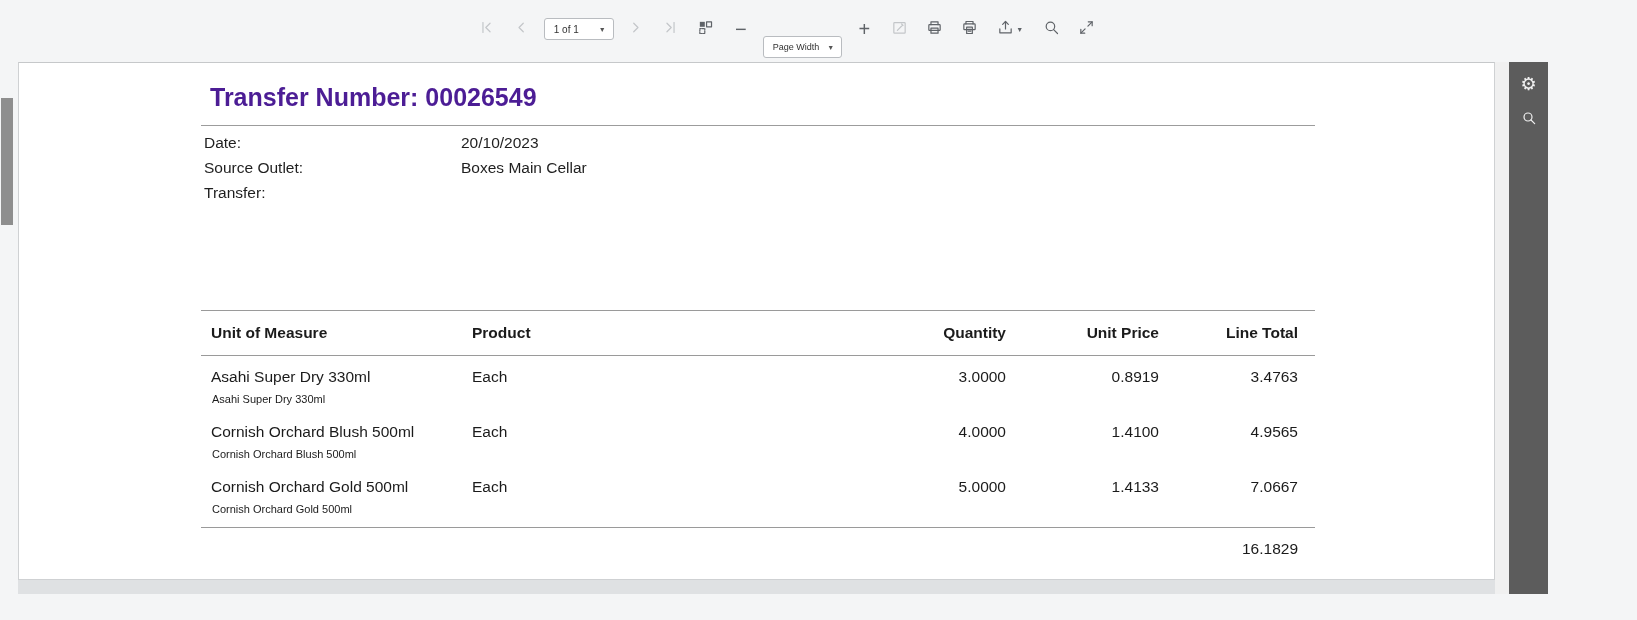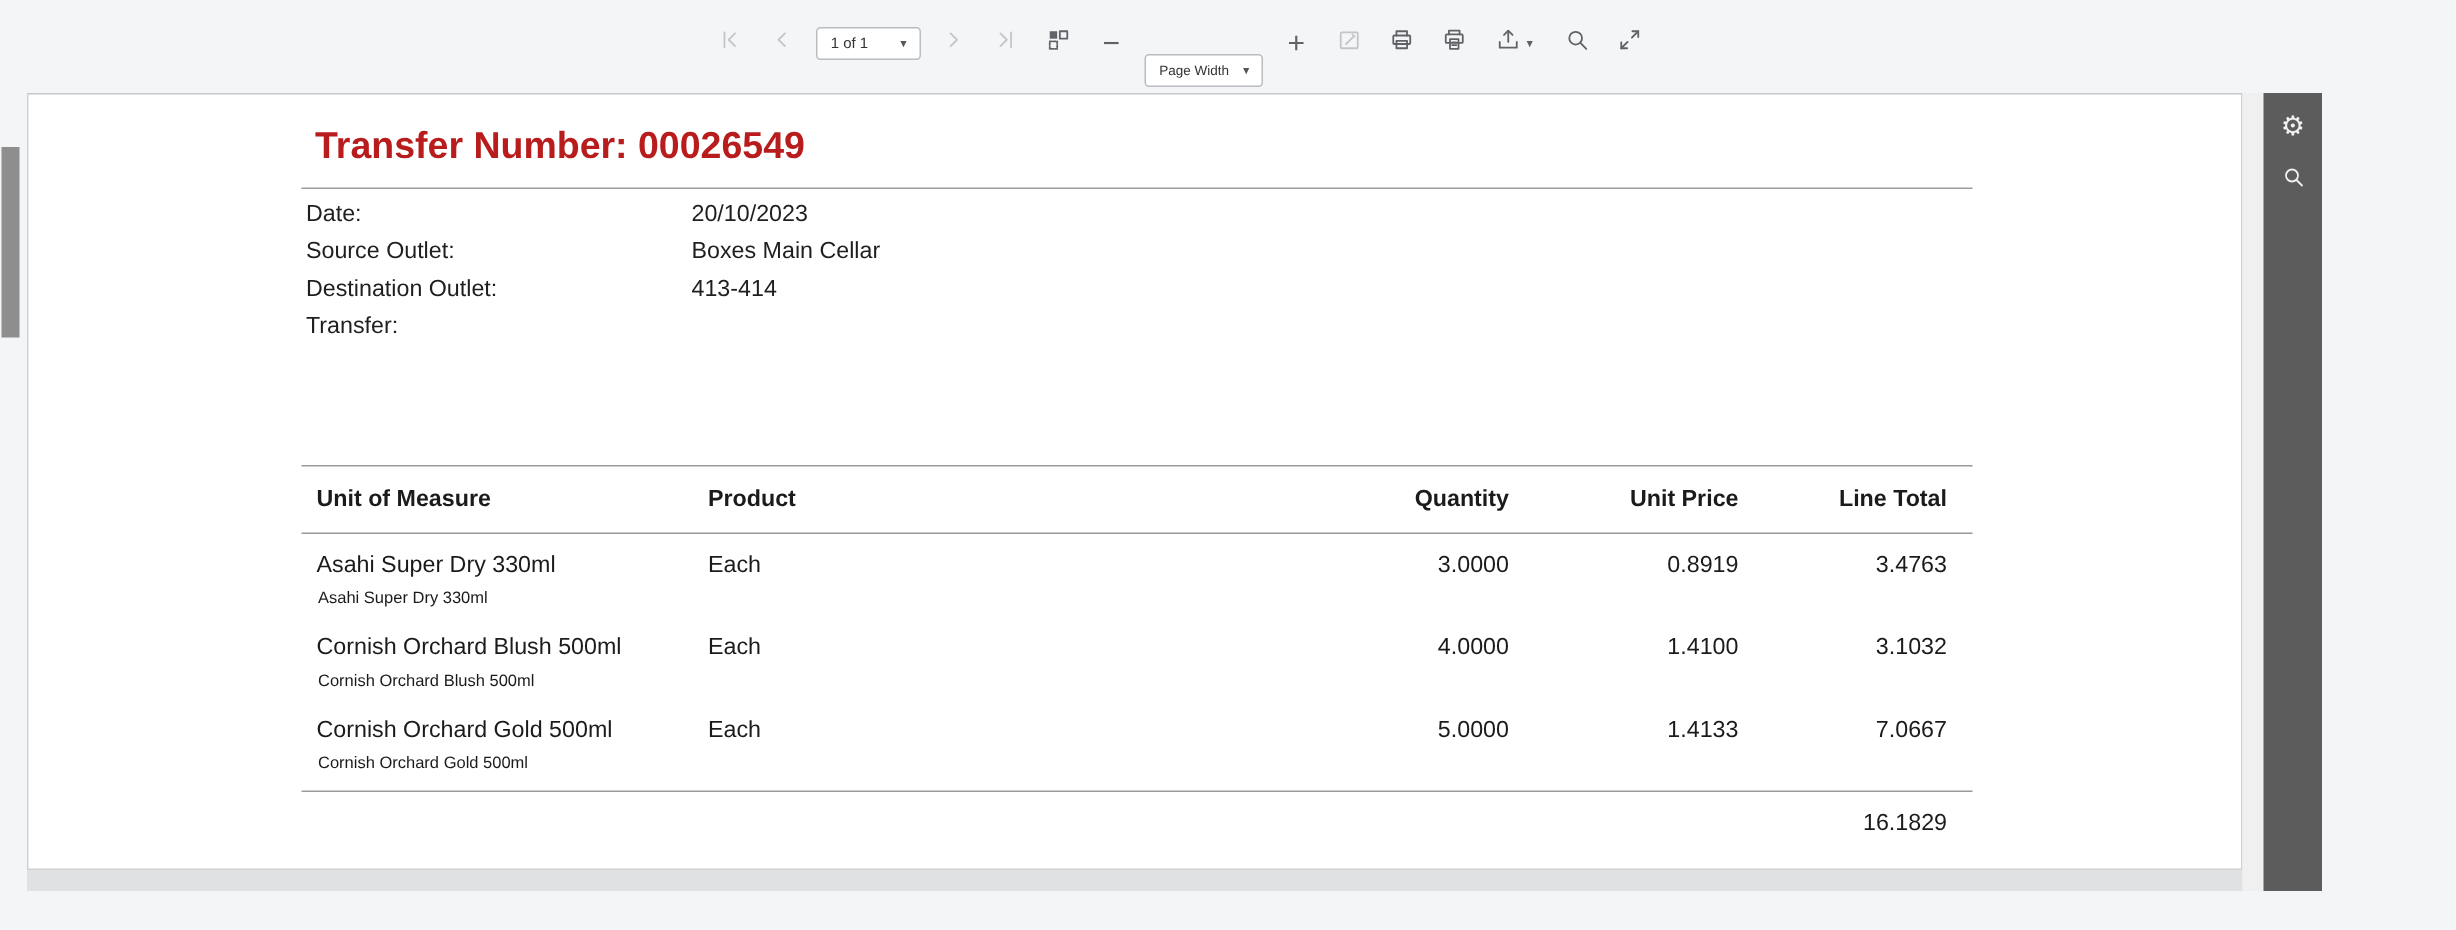--- a/index.html
+++ b/index.html
@@ -21,21 +21,21 @@
                 background:#ffffff; border:1px solid #b9bcc0; border-radius:3px;
                 height:22px; min-width:70px; padding:0 7px 0 9px; font-size:10px; color:#333;
                 cursor:pointer; }
   .caret { font-size:7px; color:#555; line-height:1; }
   .export-caret { font-size:7px; color:#5f6368; margin-left:2px; }
 
   
   .page { position:absolute; left:18px; top:62px; width:1477px; height:518px;
           background:#ffffff; border:1px solid #cfd1d3; border-top-color:#c6c8ca; overflow:hidden; }
 
-  .report-title { position:absolute; left:191px; top:20px; font-size:25px; font-weight:700; color:#b91c1c; }
+  .report-title { position:absolute; left:191px; top:20px; font-size:25px; font-weight:700; color:#4c1d95; }
   .title-rule { position:absolute; left:182px; top:62px; width:1114px; height:1px; background:#9c9c9c; }
 
   .meta { position:absolute; left:185px; top:71px; font-size:15.5px; color:#1f1f1f; }
   .meta-row { display:flex; height:25px; align-items:flex-start; }
   .meta-label { width:257px; }
   .meta-value { }
 
   .report-table { position:absolute; left:182px; top:247px; width:1114px; font-size:15.5px; color:#1b1b1b; }
   .rule { height:1px; background:#9a9a9a; }
   .grid-row { display:grid; grid-template-columns:261px 250px 294px 153px 1fr; align-items:baseline; }
@@ -200,24 +200,20 @@
     <div class="meta">
       <div class="meta-row">
         <span class="meta-label">Date:</span>
         <span class="meta-value">20/10/2023</span>
       </div>
       <div class="meta-row">
         <span class="meta-label">Source Outlet:</span>
         <span class="meta-value">Boxes Main Cellar</span>
       </div>
       <div class="meta-row">
-        <span class="meta-label">Destination Outlet:</span>
-        <span class="meta-value">413-414</span>
-      </div>
-      <div class="meta-row">
         <span class="meta-label">Transfer:</span>
         <span class="meta-value"></span>
       </div>
     </div>
 
     <div class="report-table">
       <div class="rule"></div>
 
       <div class="grid-row thead">
         <div class="cell-pad">Unit of Measure</div>
@@ -239,21 +235,21 @@
         </div>
         <div class="trow-sub">Asahi Super Dry 330ml</div>
       </div>
 
       <div>
         <div class="grid-row trow-main">
           <div class="cell-pad">Cornish Orchard Blush 500ml</div>
           <div class="cell-pad">Each</div>
           <div class="num">4.0000</div>
           <div class="num">1.4100</div>
-          <div class="last-col">3.1032</div>
+          <div class="last-col">4.9565</div>
         </div>
         <div class="trow-sub">Cornish Orchard Blush 500ml</div>
       </div>
 
       <div>
         <div class="grid-row trow-main">
           <div class="cell-pad">Cornish Orchard Gold 500ml</div>
           <div class="cell-pad">Each</div>
           <div class="num">5.0000</div>
           <div class="num">1.4133</div>

